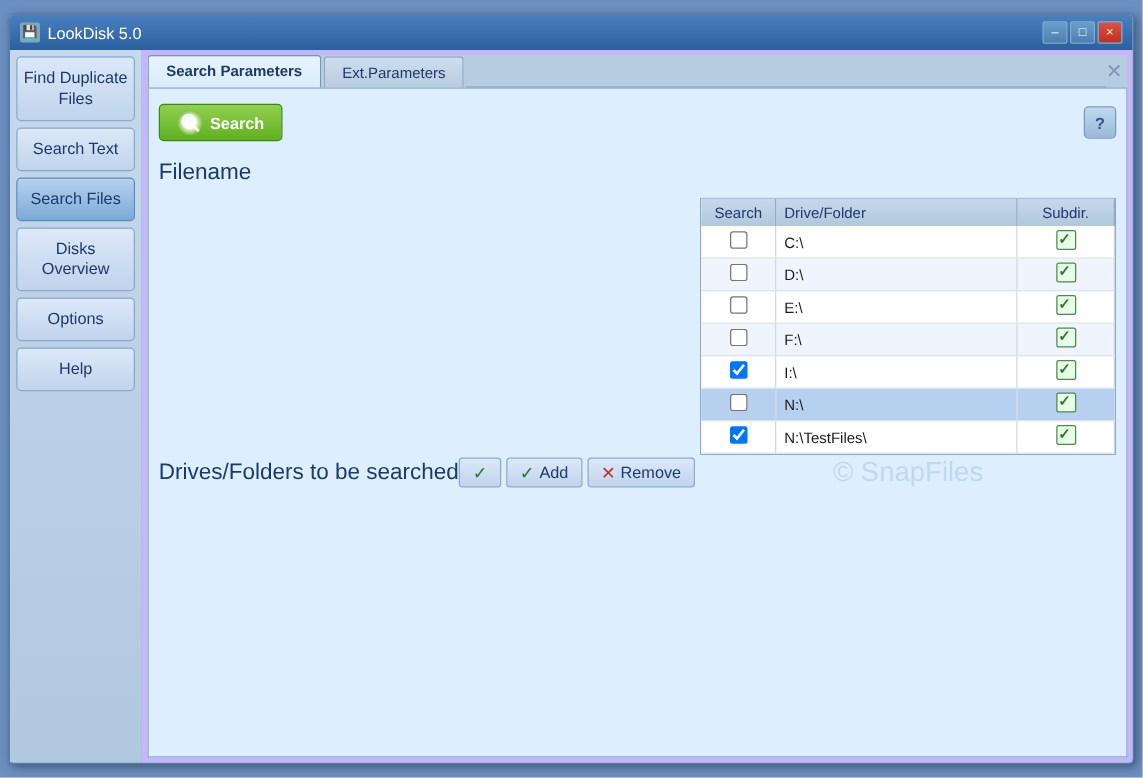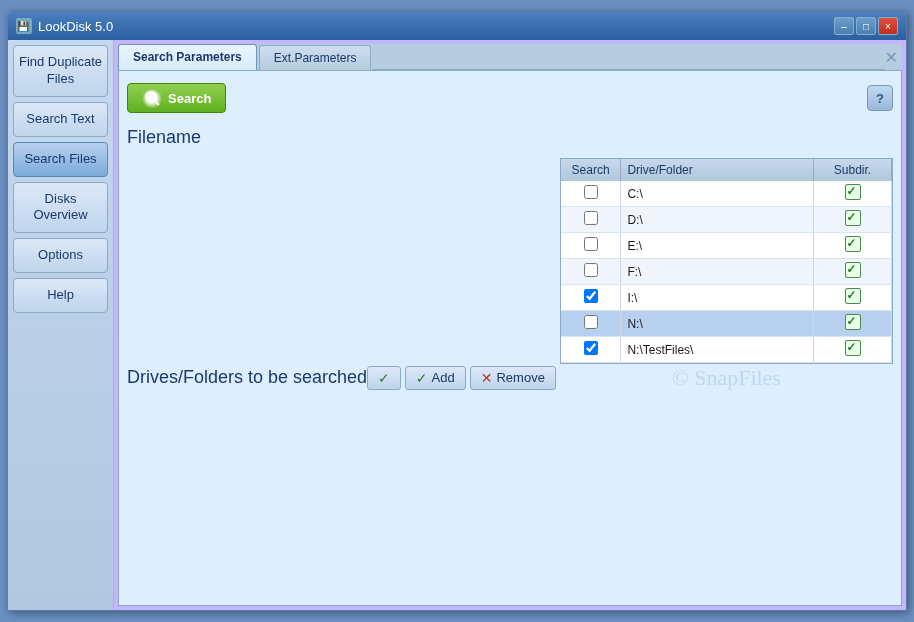--- a/index.html
+++ b/index.html
@@ -348,21 +348,20 @@
 
     .watermark {
       position: absolute;
       top: 50%;
       left: 50%;
       transform: translate(-50%, -50%);
       color: rgba(100, 150, 200, 0.25);
       font-size: 22px;
       pointer-events: none;
       white-space: nowrap;
-      font-family: Liberation Serif, serif;
     }
 
     .drives-table-wrapper {
       position: relative;
       flex: 1;
       overflow: hidden;
     }
 
     .close-x { color: #aabbcc; font-size: 11px; }
   </style>

